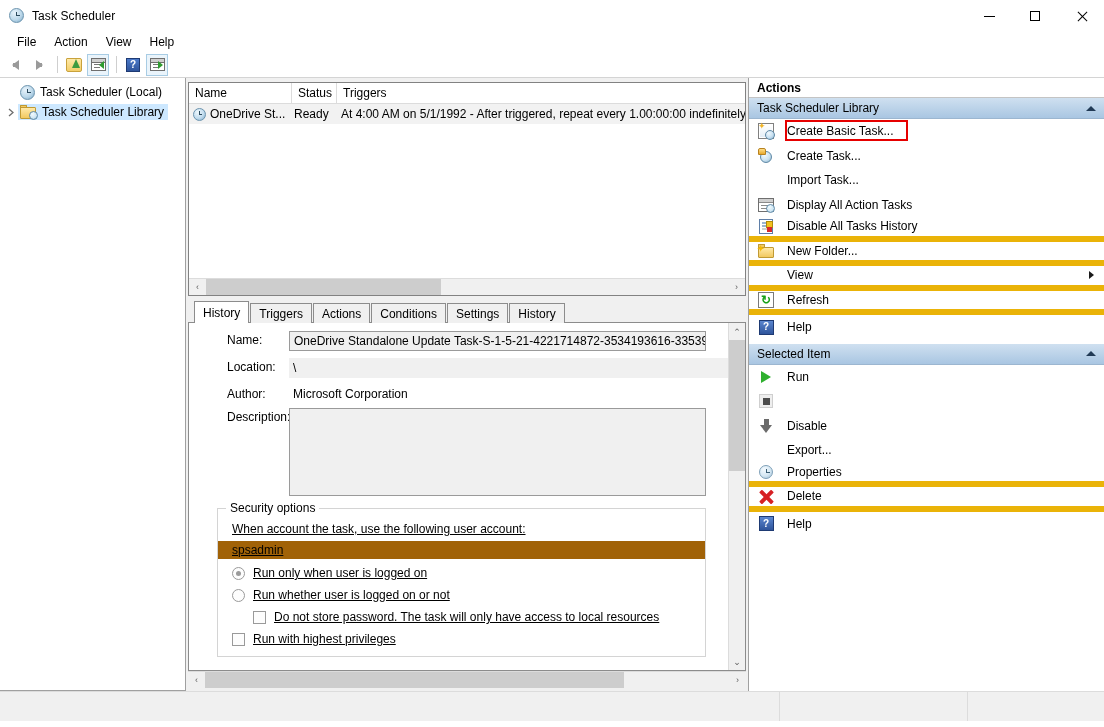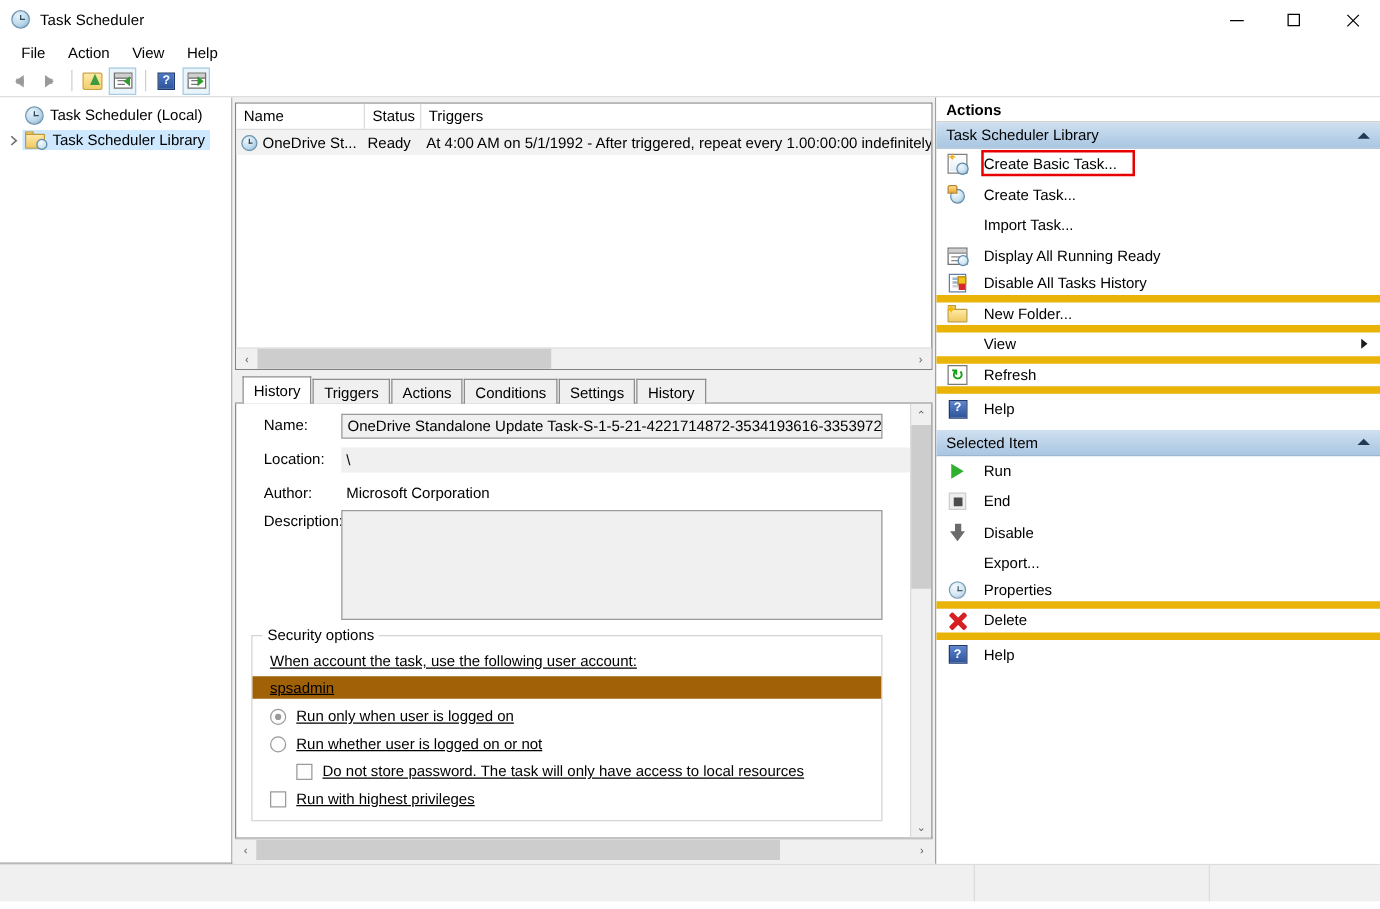--- a/index.html
+++ b/index.html
@@ -341,21 +341,21 @@
     flex: 1 1 auto;
     border: 1px solid #8c8c8c;
     border-top: 0;
     background: #ffffff;
     display: flex;
     min-height: 0;
     overflow: hidden;
   }
   #detail-content {
     flex: 1 1 auto;
-    padding: 8px 0 0 0;
+    padding: 8px 0 0 16px;
     min-width: 0;
     overflow: hidden;
     position: relative;
   }
   .vscroll {
     width: 17px; flex: 0 0 17px;
     background: #f0f0f0;
     border-left: 1px solid #dcdcdc;
     display: flex; flex-direction: column;
   }
@@ -921,21 +921,21 @@
     </div>
 
     <div class="act-item">
       <span class="act-icon">
         <span class="ic-grid">
             <span class="l1"></span>
             <span class="l2"></span>
             <span class="clk2"></span>
           </span>
       </span>
-      <span class="act-label">Display All Running Ready</span>
+      <span class="act-label">Display All Action Tasks</span>
     </div>
 
     <div class="act-item divider-after">
       <span class="act-icon">
         <span class="ic-hist">
             <span class="bar b1"></span>
             <span class="bar b2"></span>
             <span class="bar b3"></span>
             <span class="warn"></span>
             <span class="redsq"></span>
@@ -986,21 +986,20 @@
         </span>
       <span class="act-label">Run</span>
     </div>
 
     <div class="act-item">
       <span class="act-icon">
           <span class="ic-end">
             <i></i>
           </span>
         </span>
-      <span class="act-label">End</span>
     </div>
 
     <div class="act-item">
       <span class="act-icon">
         <span class="ic-disable">
             <span class="shaft"></span>
             <span class="head"></span>
           </span>
       </span>
       <span class="act-label">Disable</span>

